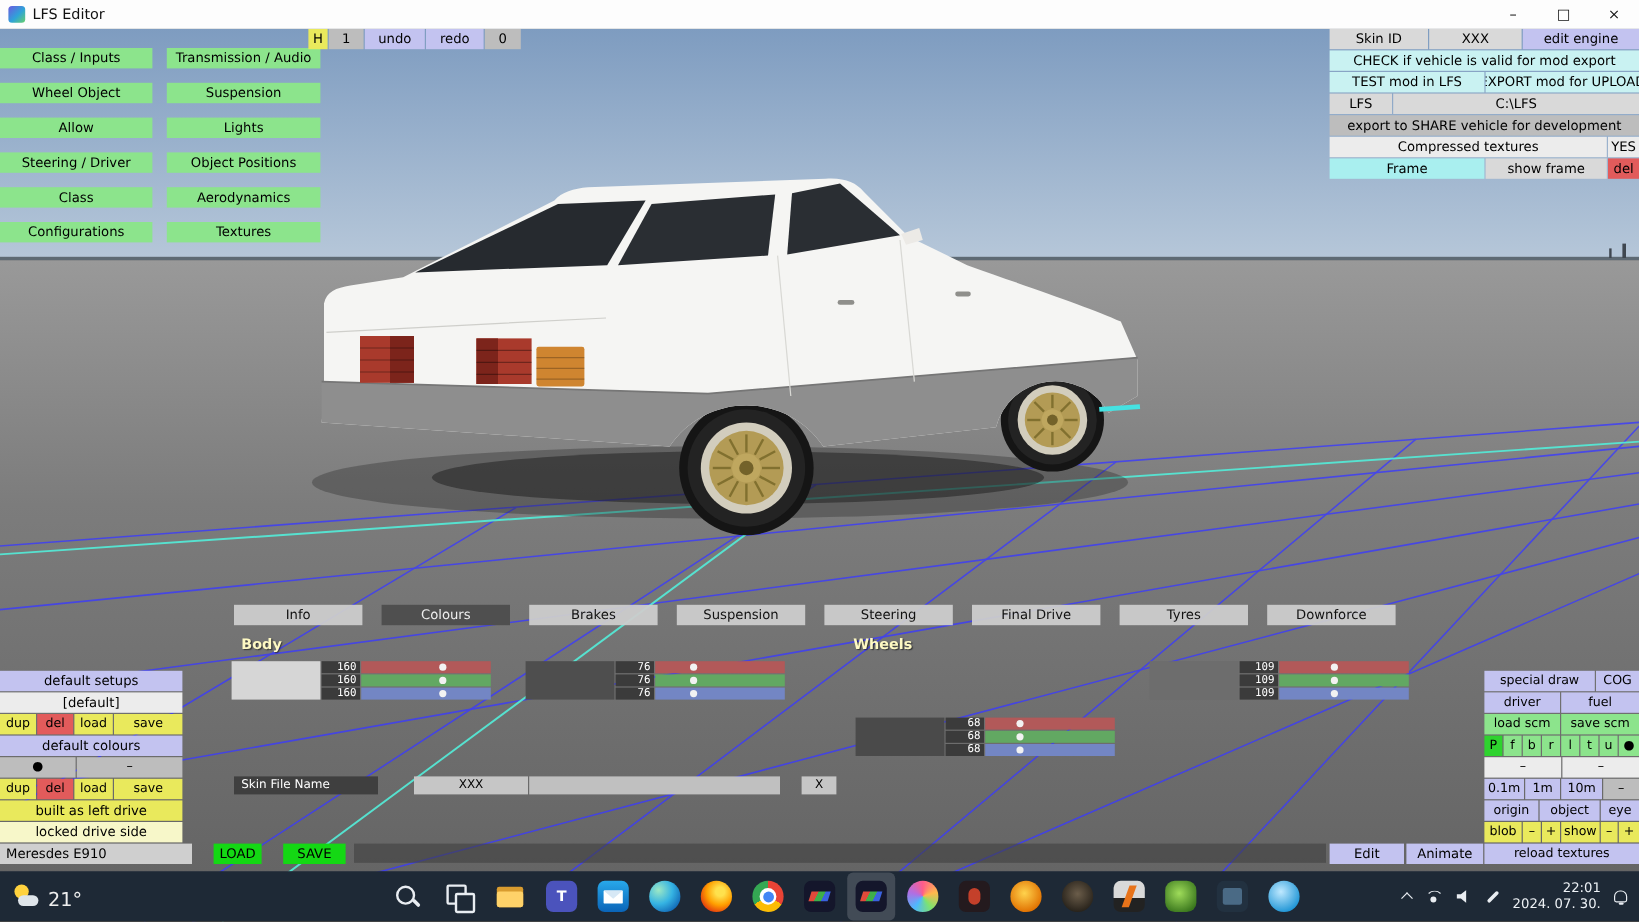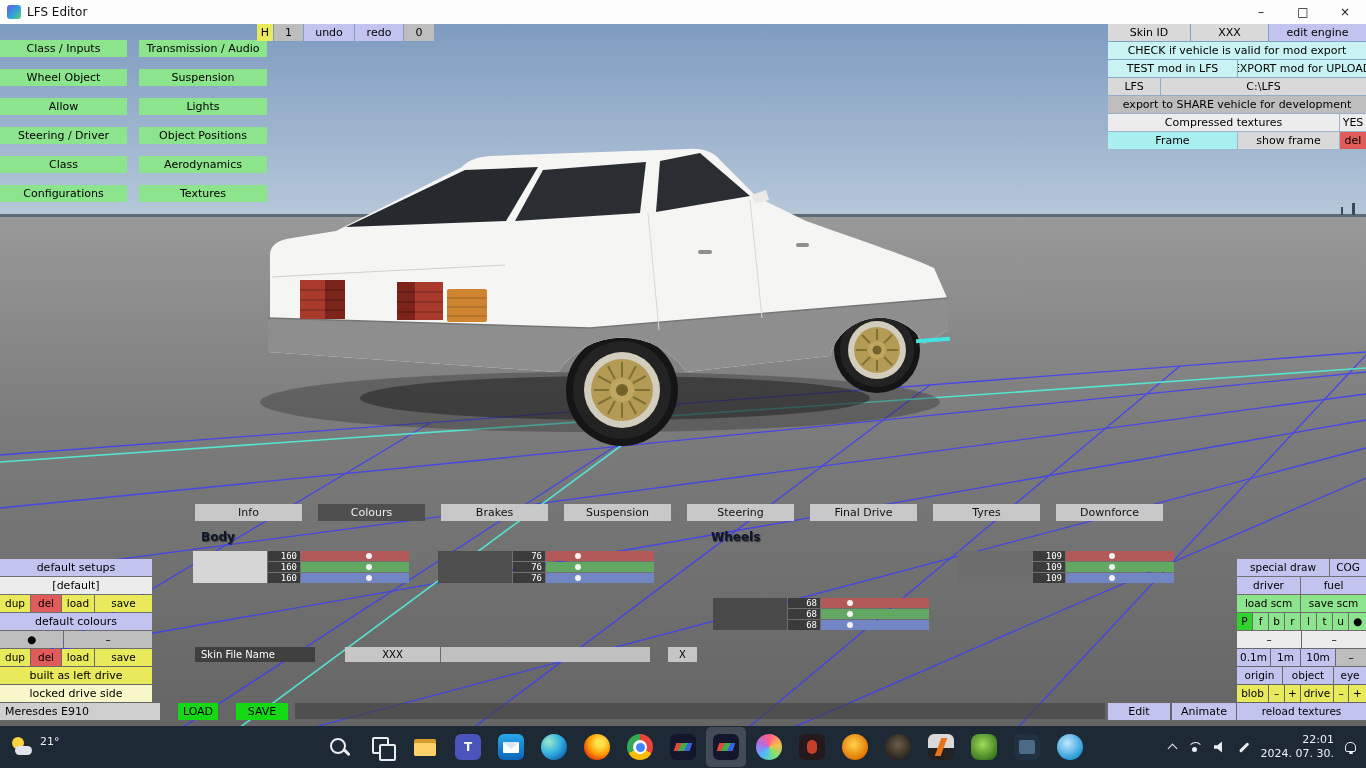--- a/index.html
+++ b/index.html
@@ -42,21 +42,21 @@
   .export-panel{position:absolute;right:0;top:24px;width:258px;z-index:3}
   .xrow{display:flex;gap:1px;margin-bottom:1px;height:17px}
   .xrow .btn{height:17px}
 
   
   .tabs{position:absolute;left:195px;top:504px;display:flex;gap:16px;z-index:3}
   .tab{width:107px;height:17px;display:flex;align-items:center;justify-content:center;font-size:11px;background:rgba(204,204,204,.95);color:#111}
   .tab.active{background:#4f4f4f;color:#eee}
 
   
-  .sec-label{position:absolute;color:#0f172a;font-size:12px;font-weight:bold;text-shadow:1px 1px 1px rgba(0,0,0,.55);z-index:3}
+  .sec-label{position:absolute;color:#fef9c3;font-size:12px;font-weight:bold;text-shadow:1px 1px 1px rgba(0,0,0,.55);z-index:3}
   .cgroup{position:absolute;display:flex;z-index:3}
   .swatch{width:74px;height:32px;margin-right:1px}
   .crow{display:flex;align-items:center;margin-bottom:1px}
   .cnum{width:32px;height:10px;background:#3b3b3b;color:#fff;font-family:"DejaVu Sans Mono",monospace;font-size:9px;line-height:10px;text-align:right;padding-right:3px}
   .cbar{width:108px;height:10px;position:relative;margin-left:1px}
   .cbar.red{background:#b25959}
   .cbar.grn{background:#62a862}
   .cbar.blu{background:#7386c4}
   .cbar::after{content:"";position:absolute;top:2px;left:calc(var(--pos,50%) - 3px);width:6px;height:6px;border-radius:50%;background:#f2f2f2}
 
@@ -73,21 +73,21 @@
   .prow .btn{height:17px;font-size:10.5px}
   .name-row{position:absolute;left:0;top:703px;display:flex;gap:18px;height:17px;z-index:3}
   .vehicle-name{width:160px;background:#cfcfcf;font-size:11px;display:flex;align-items:center;padding-left:5px}
   .statusbar{position:absolute;left:295px;top:703px;width:810px;height:16px;background:rgba(64,64,64,.6);z-index:2}
   .edit-btn{position:absolute;left:1108px;top:703px;width:62px;z-index:3}
   .animate-btn{position:absolute;left:1172px;top:703px;width:64px;z-index:3}
   .flagp{background:#2ed32e}
 
   
   .taskbar{position:absolute;left:0;bottom:0;right:0;height:42px;background:#1e2936;z-index:7;display:flex;align-items:center}
-  .weather{display:flex;align-items:flex-start;gap:6px;margin-left:10px;color:#eee;font-size:11px}
+  .weather{display:flex;align-items:flex-end;gap:6px;margin-left:10px;color:#eee;font-size:16px}
   .weather-icon{position:relative;width:24px;height:24px;display:inline-block}
   .weather-icon .sun{position:absolute;left:2px;top:2px;width:12px;height:12px;border-radius:50%;background:#ffd23e}
   .weather-icon .cloud{position:absolute;left:5px;top:11px;width:17px;height:9px;border-radius:6px;background:#dfe5ea}
   .task-icons{position:absolute;left:50%;transform:translateX(-50%);display:flex;gap:3px;height:42px;align-items:center}
   .task-icon{width:40px;height:40px;border-radius:5px;display:flex;align-items:center;justify-content:center;position:relative}
   .task-icon.active{background:rgba(255,255,255,.16)}
   .ic{width:26px;height:26px;border-radius:6px;display:flex;align-items:center;justify-content:center;font-size:12px;color:#fff;position:relative}
   .ic-start{display:grid;grid-template-columns:11px 11px;grid-template-rows:11px 11px;gap:2px;border-radius:0;width:24px;height:24px}
   .ic-start i{background:#53aaf2}
   .ic-search{border-radius:0}
@@ -474,21 +474,21 @@
     </div>
     <div class="prow">
       <div class="btn lav" style="width:45px">origin</div>
       <div class="btn lav" style="width:50px">object</div>
       <div class="btn lav" style="flex:1">eye</div>
     </div>
     <div class="prow">
       <div class="btn yellowb" style="width:31px">blob</div>
       <div class="btn yellowb" style="width:15px">–</div>
       <div class="btn yellowb" style="width:15px">+</div>
-      <div class="btn yellowb" style="width:32px">drive</div>
+      <div class="btn yellowb" style="width:32px">show</div>
       <div class="btn yellowb" style="width:14px">–</div>
       <div class="btn yellowb" style="flex:1">+</div>
     </div>
     <div class="prow">
       <div class="btn lav" style="flex:1">reload textures</div>
     </div>
   </div>
 
   <div class="taskbar">
     <div class="weather">

